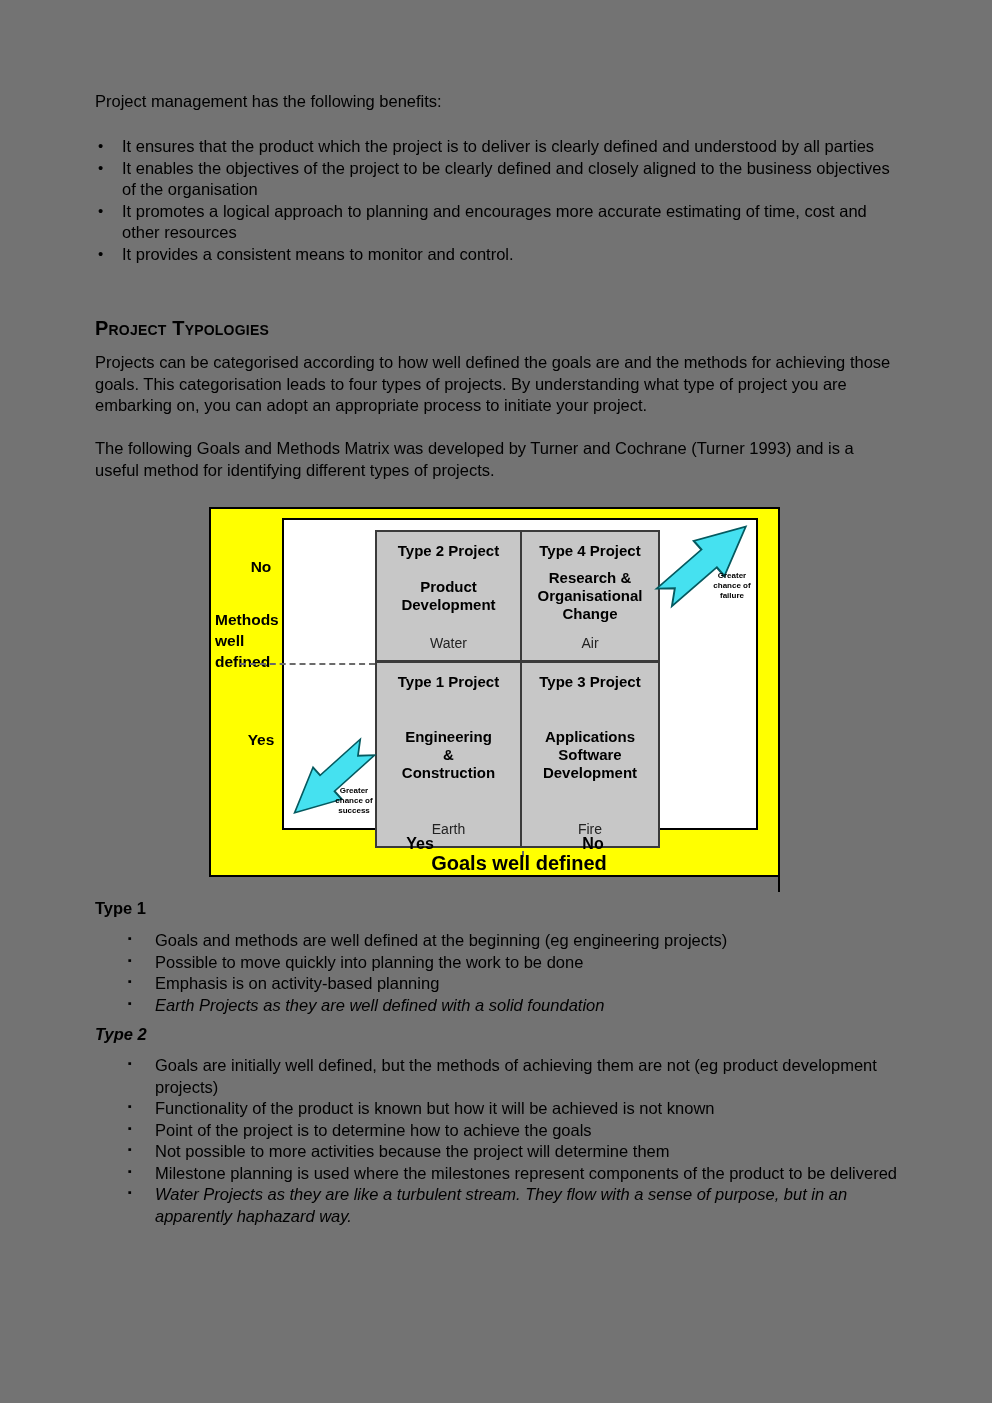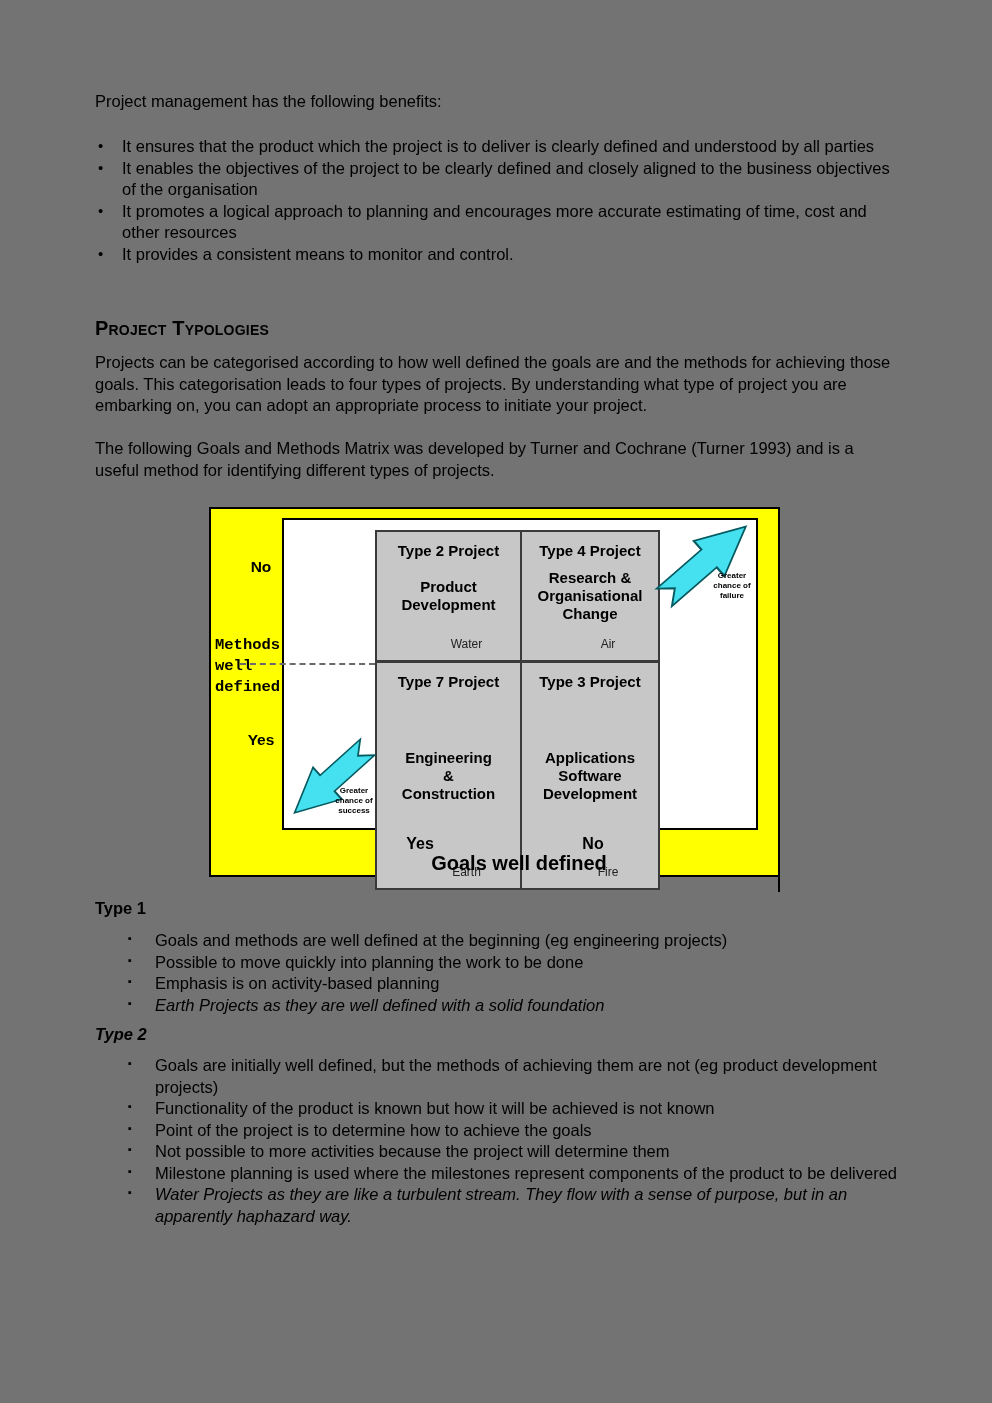--- a/index.html
+++ b/index.html
@@ -35,34 +35,34 @@
   
   .diagram{
     position:absolute;left:209px;top:507px;width:571px;height:370px;
     background:#FFFF00;border:2px solid #000;box-sizing:border-box;
   }
   .inner-box{
     position:absolute;left:71px;top:9px;width:476px;height:312px;
     background:#fff;border:2px solid #000;box-sizing:border-box;
   }
   .quad-grid{
-    position:absolute;left:164px;top:21px;width:285px;height:360px;box-sizing:border-box;
+    position:absolute;left:164px;top:21px;width:285px;height:318px;box-sizing:border-box;
     display:grid;grid-template-columns:143px 1fr;grid-template-rows:128px 1fr;
     gap:3px 2px;background:#3a3a3a;border:2px solid #3a3a3a;
   }
   .quad{position:relative;background:#C7C7C7;}
   .q-title{position:absolute;top:10px;left:0;width:100%;text-align:center;font-size:15px;font-weight:bold;}
   .q-body{position:absolute;top:50%;left:0;width:100%;transform:translateY(-50%);
           text-align:center;font-size:15px;font-weight:bold;line-height:18px;}
   .q-body .line{display:block;}
-  .q-el{position:absolute;bottom:9px;left:0;width:100%;text-align:center;font-size:12px;color:#222;padding-left:18px;}
+  .q-el{position:absolute;bottom:9px;left:0;width:100%;text-align:center;font-size:14px;color:#222;}
 
   .axis-lbl{position:absolute;font-weight:bold;font-size:15.5px;line-height:21px;}
   .lbl-no-top{left:25px;top:47px;width:50px;text-align:center;}
-  .lbl-methods{left:4px;top:126px;width:72px;font-family:Liberation Mono, monospace;}
+  .lbl-methods{left:4px;top:100px;width:72px;}
   .lbl-yes-left{left:25px;top:220px;width:50px;text-align:center;}
   .lbl-yes-bottom{left:179px;top:324px;width:60px;text-align:center;font-size:16px;}
   .lbl-no-bottom{left:352px;top:324px;width:60px;text-align:center;font-size:16px;}
   .lbl-goals{left:208px;top:344px;width:200px;text-align:center;font-size:20px;}
 
   .dash-h{position:absolute;left:29px;top:154px;width:135px;height:0;border-top:2px dashed #6a6a6a;}
   .dash-v{position:absolute;left:311px;top:308px;width:0;height:40px;border-left:2px dashed #6a6a6a;}
 
   .arrow{position:absolute;overflow:visible;}
   .arrow-fail{left:440px;top:28px;width:108px;height:50px;transform:rotate(-41deg);}
@@ -125,21 +125,21 @@
       <div class="quad">
         <div class="q-title">Type 4 Project</div>
         <div class="q-body">
           <span class="line">Research &amp;</span>
           <span class="line">Organisational</span>
           <span class="line">Change</span>
         </div>
         <div class="q-el">Air</div>
       </div>
       <div class="quad">
-        <div class="q-title">Type 7 Project</div>
+        <div class="q-title">Type 1 Project</div>
         <div class="q-body">
           <span class="line">Engineering</span>
           <span class="line">&amp;</span>
           <span class="line">Construction</span>
         </div>
         <div class="q-el">Earth</div>
       </div>
       <div class="quad">
         <div class="q-title">Type 3 Project</div>
         <div class="q-body">

